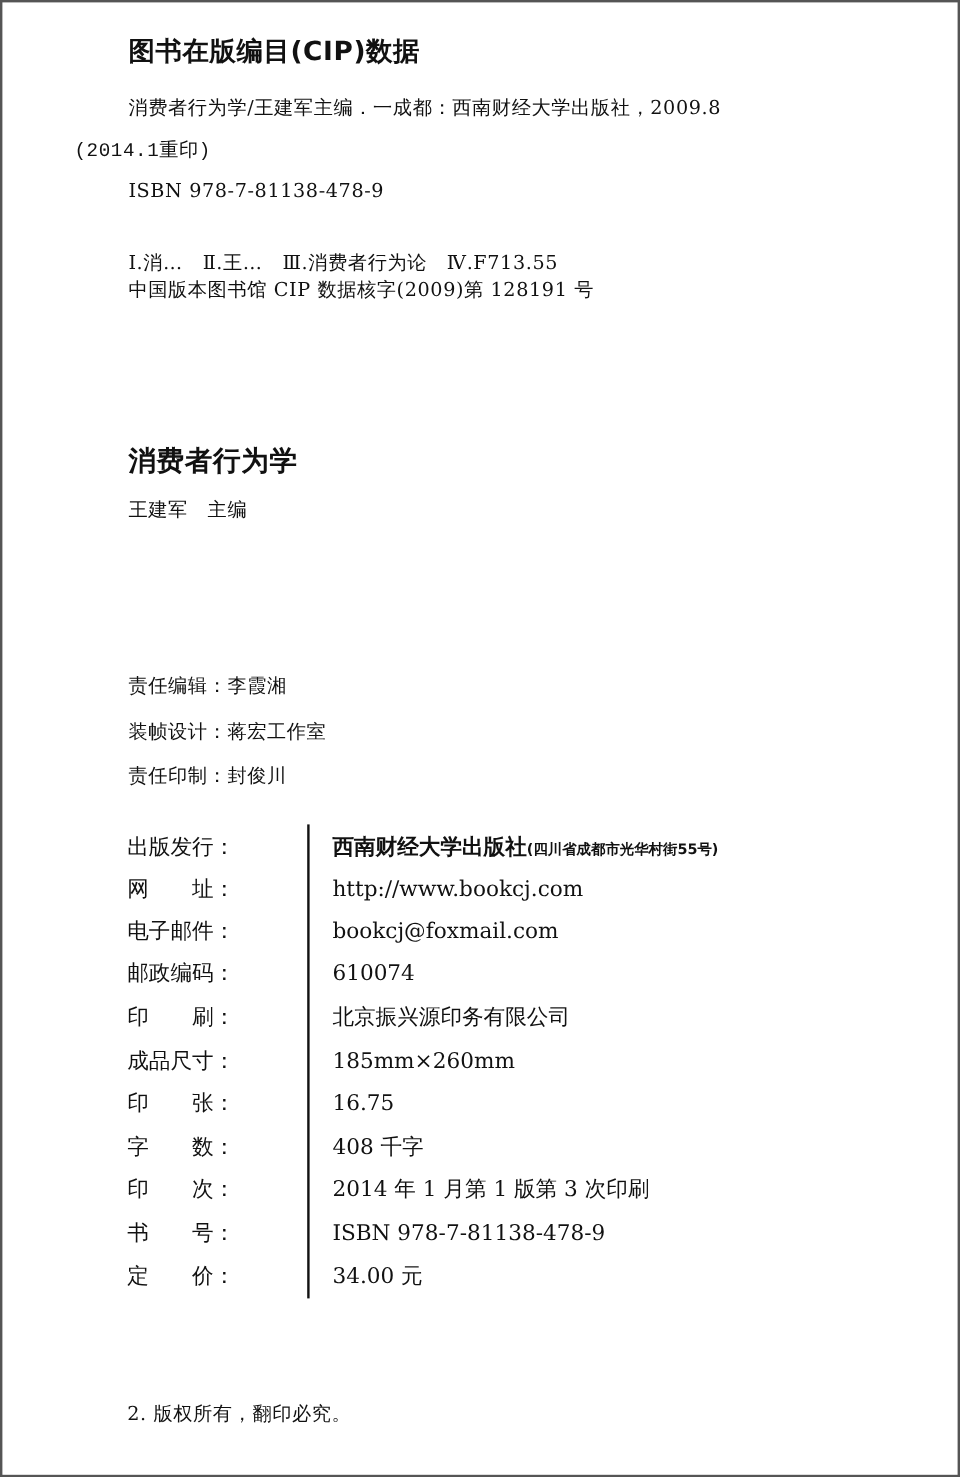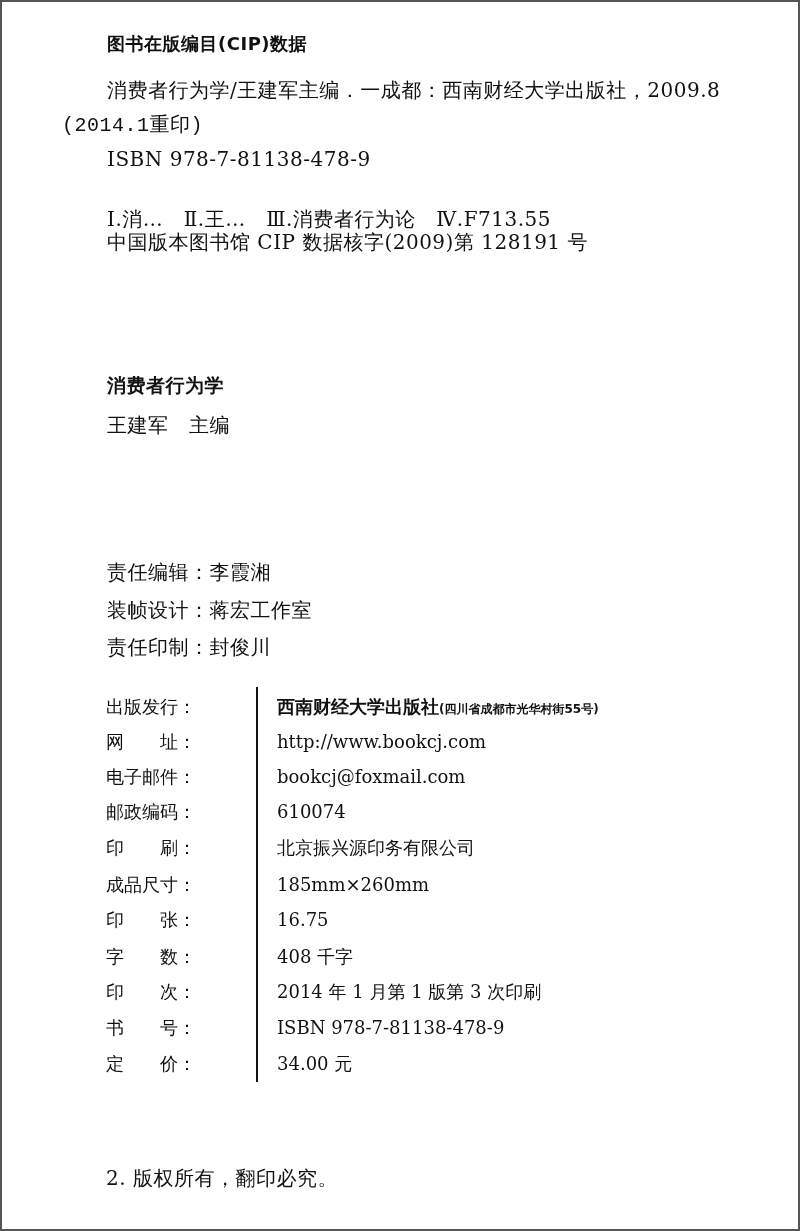--- a/index.html
+++ b/index.html
@@ -6,26 +6,26 @@
     body {
       width: 800px; height: 1231px; position: relative; overflow: hidden;
       background: #ffffff; color: #111111;
       font-family: "DejaVu Serif", "Liberation Serif", serif;
     }
     .page {
       position: absolute; left: 0; top: 0; width: 796px; height: 1227px;
       border: 2px solid #555555; background: #ffffff;
     }
     .line {
-      position: absolute; white-space: nowrap; font-size: 20px; line-height: 24px;
+      position: absolute; white-space: nowrap; font-size: 16px; line-height: 24px;
       letter-spacing: 0.5px;
     }
     .bold { font-weight: bold; font-family: "DejaVu Sans", "Liberation Sans", sans-serif; }
-    .cip-heading { left: 105px; top: 30px; font-size: 18px; }
-    .title { left: 105px; top: 371px; font-size: 19px; }
+    .cip-heading { left: 105px; top: 30px; font-size: 22px; }
+    .title { left: 105px; top: 371px; font-size: 23px; }
     .table-row { position: absolute; left: 104px; height: 26px; font-size: 18px; line-height: 26px; white-space: nowrap; }
     .table-row .label { position: absolute; left: 0; width: 110px; display: flex; justify-content: space-between; }
     .table-row .value { position: absolute; left: 171px; }
     .divider { position: absolute; left: 254px; top: 685px; width: 2px; height: 395px; background: #111111; }
     .small { font-size: 12px; }
   </style>
 </head>
 <body>
 
 <div class="page">

